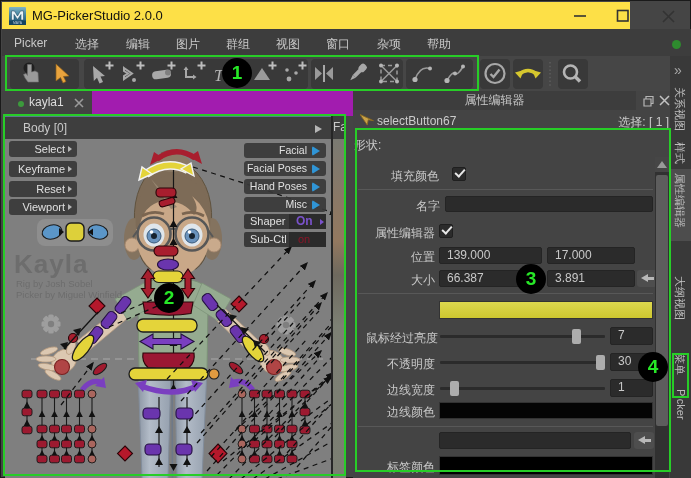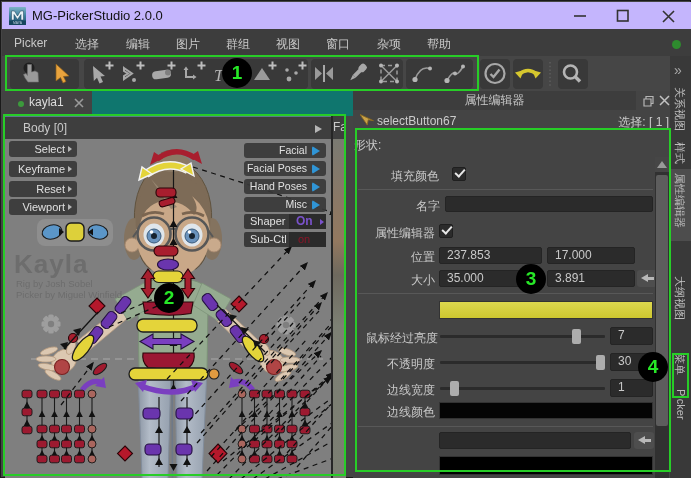--- a/index.html
+++ b/index.html
@@ -1,26 +1,26 @@
 <!DOCTYPE html>
 <html><head><meta charset="utf-8">
 <style>
 *{margin:0;padding:0;box-sizing:border-box}
 html,body{width:691px;height:478px;overflow:hidden;background:#444}
 body{font-family:"Liberation Sans",sans-serif;position:relative}
 #win{position:absolute;left:0;top:0;width:691px;height:478px;background:#454545;border:1px solid #1a1a1a}
 .abs{position:absolute}
-#titlebar{left:1px;top:1px;width:689px;height:27px;background:#c4b5fd;color:#111}
+#titlebar{left:1px;top:1px;width:628px;height:27px;background:#fde047;color:#111}
 #titlebar .t{position:absolute;left:30px;top:6px;font-size:13px}
 #menubar{left:1px;top:28px;width:689px;height:27px;background:#3d3d3d;color:#c8c8c8;font-size:12px}
 .mi{position:absolute;top:7px}
 #toolbar{left:1px;top:55px;width:689px;height:35px;background:#464646}
 .tgrp{position:absolute;top:3px;height:30px;background:#393939;border-radius:4px}
 .tbtn{position:absolute;top:3px;height:30px;width:30px;background:#393939;border-radius:4px}
-#tabrow{left:1px;top:90px;width:689px;height:25px;background:#0f766e}
+#tabrow{left:1px;top:90px;width:689px;height:25px;background:#a21caf}
 #ktab{position:absolute;left:0;top:0;width:90px;height:25px;background:#434343;color:#ddd;font-size:12px}
 .gbox{position:absolute;border:2px solid #27cd27;z-index:50}
 .ncirc{position:absolute;width:30px;height:30px;border-radius:50%;background:#000;color:#27e827;font-size:19px;font-weight:bold;text-align:center;line-height:29px;z-index:60}
 #leftpanel{left:4px;top:115px;width:341px;height:363px;background:#7f7f7f}
 #bodyhdr{position:absolute;left:0;top:0;width:326px;height:23px;background:#3e3e3e;border-top:1px solid #5a7a8c;color:#c9c9c9;font-size:12px;line-height:23px;padding-left:18px}
 .sbtnL{position:absolute;left:4px;width:68px;height:16px;background:rgba(56,56,56,0.92);border-radius:3px;color:#e0e0e0;font-size:11px;text-align:right;line-height:16px;padding-right:12px}
 .sbtnR{position:absolute;left:239px;width:82px;height:15px;background:rgba(56,56,56,0.92);border-radius:3px;color:#e0e0e0;font-size:10.5px;text-align:right;line-height:15px;padding-right:19px;white-space:nowrap}
 .larr{position:absolute;right:5px;top:5px;width:0;height:0;border-left:4px solid #b5b5b5;border-top:3px solid transparent;border-bottom:3px solid transparent}
 .barr{position:absolute;right:6px;top:3px;width:0;height:0;border-left:8px solid #3095d6;border-top:5px solid transparent;border-bottom:5px solid transparent;border-radius:2px}
 #rightpanel{left:352px;top:90px;width:317px;height:388px;background:#444}
@@ -477,24 +477,24 @@
 <div class="abs" style="left:216px;top:23px;width:100px;font-size:12px;color:#cccccc;text-align:right">选择: [ 1 ]</div>
 <div class="abs" style="left:1px;top:46px;font-size:12px;color:#c9c9c9">形状:</div>
 <div class="lbl" style="left:-4px;top:77px">填充颜色</div>
 <div class="abs cbx" style="left:99px;top:76px"></div>
 <div class="sep" style="top:98px"></div>
 <div class="lbl" style="left:-3px;top:107px">名字</div>
 <div class="fld" style="left:92px;top:105px;width:208px;height:16px"></div>
 <div class="lbl" style="left:-8px;top:134px">属性编辑器</div>
 <div class="abs cbx" style="left:86px;top:133px"></div>
 <div class="lbl" style="left:-8px;top:158px">位置</div>
-<div class="fld" style="left:86px;top:156px;width:103px;height:17px">237.853</div>
+<div class="fld" style="left:86px;top:156px;width:103px;height:17px">139.000</div>
 <div class="fld" style="left:194px;top:156px;width:88px;height:17px">17.000</div>
 <div class="lbl" style="left:-8px;top:181px">大小</div>
-<div class="fld" style="left:86px;top:179px;width:103px;height:17px">35.000</div>
+<div class="fld" style="left:86px;top:179px;width:103px;height:17px">66.387</div>
 <div class="fld" style="left:194px;top:179px;width:88px;height:17px">3.891</div>
 <div class="abs lbtn" style="left:284px;top:179px"></div>
 <div class="sep" style="top:202px"></div>
 <div class="abs" style="left:86px;top:210px;width:214px;height:18px;background:linear-gradient(#ddd84e,#cdc72f);border:1px solid #333"></div>
 <div class="lbl" style="left:-7px;top:239px;width:92px">鼠标经过亮度</div>
 <div class="groove" style="left:87px;top:244px;width:165px"></div>
 <div class="shandle" style="left:219px;top:238px"></div>
 <div class="fld" style="left:257px;top:236px;width:43px;height:18px">7</div>
 <div class="lbl" style="left:-8px;top:265px">不透明度</div>
 <div class="groove" style="left:87px;top:270px;width:165px"></div>
@@ -503,20 +503,21 @@
 <div class="lbl" style="left:-8px;top:291px">边线宽度</div>
 <div class="groove" style="left:87px;top:296px;width:165px"></div>
 <div class="shandle" style="left:97px;top:290px"></div>
 <div class="fld" style="left:257px;top:288px;width:43px;height:18px">1</div>
 <div class="lbl" style="left:-8px;top:313px">边线颜色</div>
 <div class="abs" style="left:86px;top:311px;width:214px;height:17px;background:#050505;border:1px solid #333"></div>
 <div class="sep" style="top:335px"></div>
 <div class="fld" style="left:86px;top:341px;width:192px;height:17px"></div>
 <div class="abs lbtn" style="left:281px;top:341px"></div>
 
+<div class="lbl" style="left:-8px;top:368px">标签颜色</div>
 <div class="abs" style="left:86px;top:365px;width:214px;height:19px;background:#000;border:1px solid #333"></div>
 <div class="abs" style="left:302px;top:66px;width:14px;height:322px;background:#313131"></div>
 <div class="abs" style="left:302px;top:66px;width:14px;height:15px;background:#464646"></div>
 <svg class="abs" style="left:304px;top:70px" width="10" height="7" viewBox="0 0 10 7">
         <path d="M5 0 L10 7 L0 7 Z" fill="#999"></path>
       </svg>
 <div class="abs" style="left:303px;top:84px;width:12px;height:251px;background:#5d5d5d;border-radius:2px"></div>
 </div>
 <div id="vtabs" class="abs">
 <div class="abs" style="left:4px;top:6px;color:#a8a8a8;font-size:14px">»</div>

